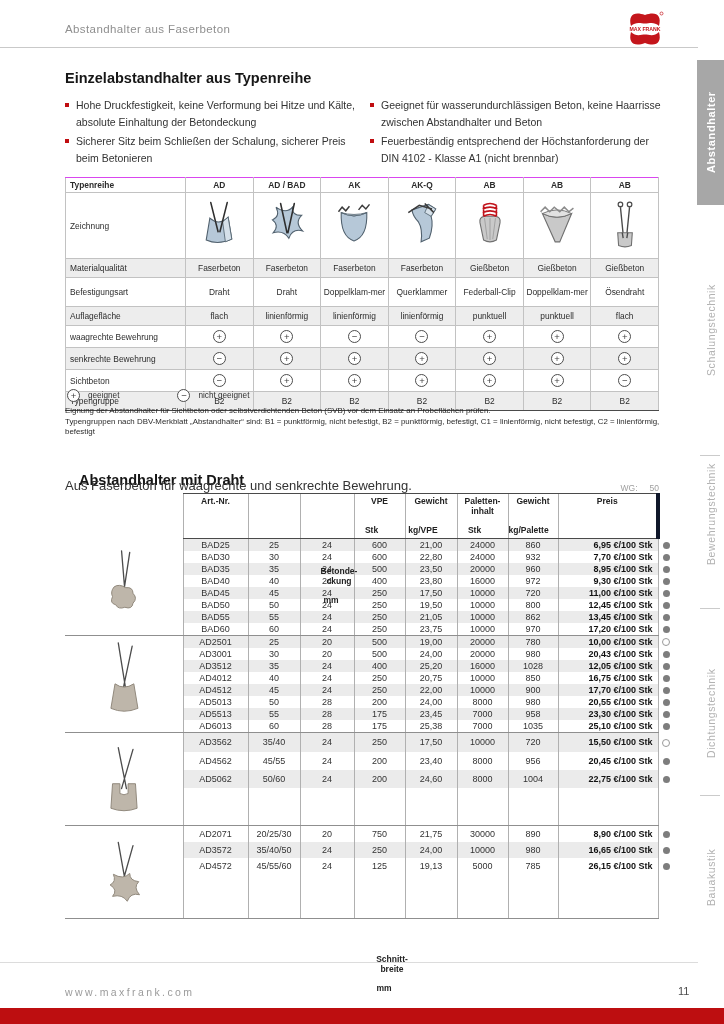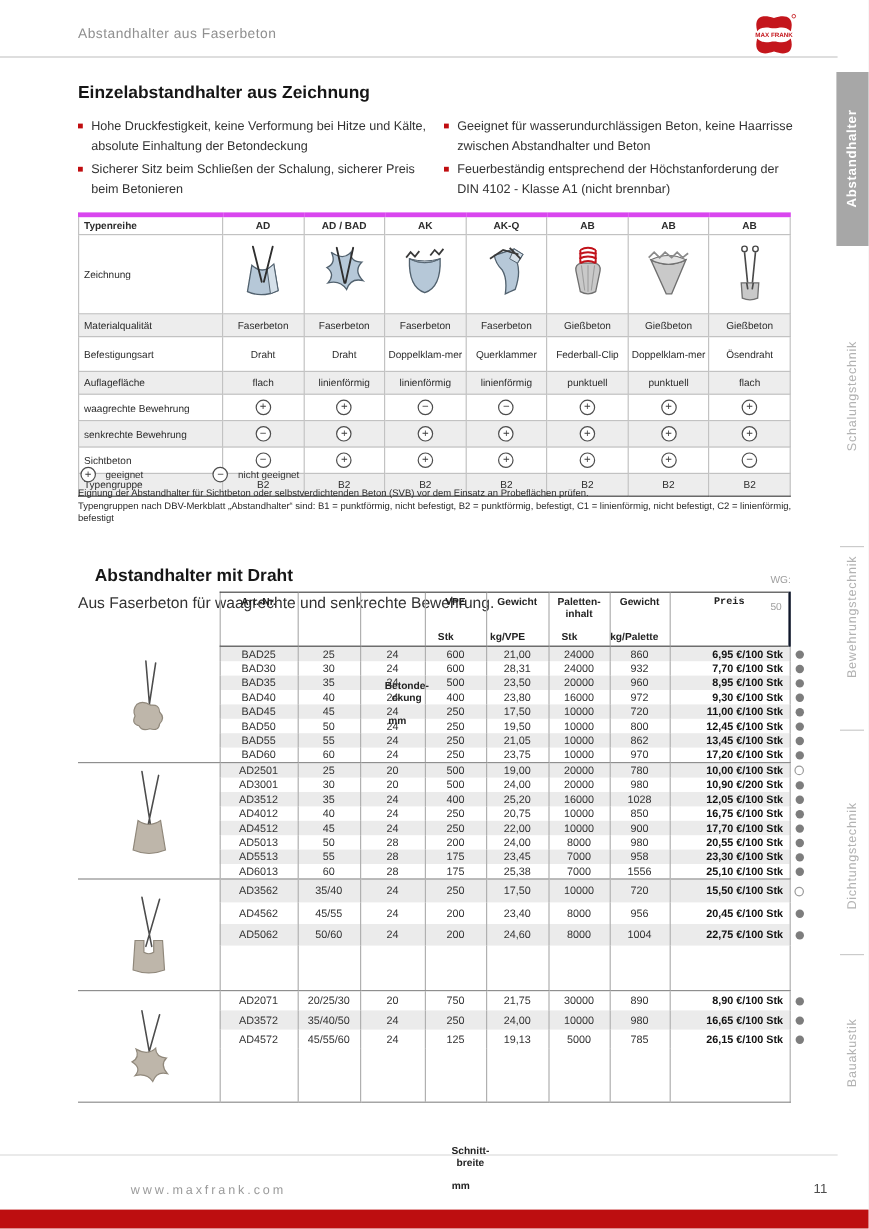--- a/index.html
+++ b/index.html
@@ -13,34 +13,34 @@
   .footer-rule{position:absolute;left:0;top:962px;width:698px;height:1px;background:#dcdcdc;}
 
   
   .vtab{position:absolute;left:697px;width:27px;height:145px;display:flex;align-items:center;justify-content:center;
         writing-mode:vertical-rl;transform:rotate(180deg);font-size:10.5px;color:#b2b2b2;letter-spacing:.6px;cursor:default;}
   .vtab.active{background:#a7a7a7;color:#fff;font-weight:bold;font-size:11px;}
   .tab0{top:60px;} .tab1{top:258px;} .tab2{top:442px;} .tab3{top:641px;} .tab4{top:805px;}
   .sdiv{position:absolute;left:700px;width:20px;height:1px;background:#cbcbcb;}
   .sdiv1{top:455px;} .sdiv2{top:608px;} .sdiv3{top:795px;}
   .page-num{position:absolute;left:678px;top:985px;width:22px;text-align:left;font-size:11px;color:#4d4d4d;}
-  .footer-url{position:absolute;left:65px;top:986px;font-size:10.5px;color:#9b9b9b;letter-spacing:2.4px;margin-left:44px;}
+  .footer-url{position:absolute;left:65px;top:986px;font-size:10.5px;color:#9b9b9b;letter-spacing:2.4px;}
   .red-bar{position:absolute;left:0;top:1008px;width:724px;height:16px;background:#bd0e10;}
 
   
   .h1{position:absolute;left:65px;top:70px;margin:0;font-size:14.5px;font-weight:bold;color:#161616;}
   .bullets{position:absolute;left:65px;top:97px;width:596px;display:flex;gap:14px;}
   .bcol{width:291px;}
   .bullet{display:flex;gap:7px;margin-bottom:2px;font-size:10.5px;line-height:1.62;color:#333;}
   .bmark{flex:none;width:4px;height:4px;background:#c00d10;margin-top:6px;}
 
   
   .ttable{position:absolute;left:65px;top:177px;width:594px;border-collapse:collapse;table-layout:fixed;}
   .ttable th,.ttable td{border:1px solid #c2c2c2;font-size:8.4px;text-align:center;padding:1px 1px;color:#2c2c2c;vertical-align:middle;}
-  .ttable tr:first-child th{border-top:4px solid #d946ef;}
+  .ttable tr:first-child th{border-top:1px solid #d946ef;}
   .ttable tr:last-child td{border-bottom:1px solid #4a4a4a;}
   .ttable .lab{text-align:left;padding-left:4px;}
   .ttable .rhead th{height:12px;font-weight:bold;}
   .ttable .rz td{height:63px;}
   .ttable .r16 td{height:16px;}
   .ttable .rbef td{height:26px;}
   .ttable .rsym td{height:19px;}
   .ttable tr.shade td{background:#ededed;}
   .sym{display:inline-flex;align-items:center;justify-content:center;width:11px;height:11px;
        border:1px solid #4d4d4d;border-radius:50%;font-size:9.5px;line-height:1;color:#3d3d3d;background:#fff;}
@@ -48,27 +48,27 @@
   
   .legend{position:absolute;left:67px;top:389px;display:flex;gap:58px;font-size:8.2px;color:#333;align-items:center;}
   .litem{display:inline-flex;align-items:center;gap:8px;}
   .notes{position:absolute;left:65px;top:406px;width:596px;font-size:7.9px;line-height:1.34;color:#2a2a2a;}
   .notes p{margin:0;}
 
   
   .h2{position:absolute;left:65px;top:458px;margin:14px;font-size:14.5px;font-weight:bold;color:#161616;}
   .subrow{position:absolute;left:65px;top:478px;width:594px;display:flex;justify-content:space-between;align-items:flex-end;}
   .subtitle{font-size:13px;color:#333;}
-  .wg{font-size:8.5px;color:#9e9e9e;display:inline-flex;gap:12px;flex-direction:column;}
+  .wg{font-size:8.5px;color:#9e9e9e;display:inline-flex;gap:12px;}
 
   
   .ptable{position:absolute;left:65px;top:493px;width:609px;border-collapse:collapse;table-layout:fixed;}
   .ptable th{border-top:1px solid #4a4a4a;border-bottom:1px solid #4a4a4a;border-left:1px solid #b0b0b0;
              font-size:8.5px;font-weight:bold;color:#222;vertical-align:top;height:40px;padding:2px 1px;position:relative;text-align:center;}
-  .ptable th.h7{border-right:2px solid #0f172a;font-family:Liberation Mono, monospace;}
+  .ptable th.h7{border-right:4px solid #0f172a;}
   .ptable .hu{position:absolute;bottom:3px;left:0;right:16px;text-align:center;}
   .ptable td{font-size:9px;color:#333;text-align:center;height:12px;padding:0 3px;}
   .ptable td.dc{border-left:1px solid #b0b0b0;}
   .ptable td.c-price{border-right:1px solid #b0b0b0;text-align:right;font-weight:bold;color:#121212;padding-right:5px;}
   .ptable td.sh{background:#ebebeb;}
   .ptable td.gb,.ptable .photocell.gb{border-bottom:1px solid #8f8f8f;}
   .photocell{vertical-align:middle;text-align:center;}
   .photo-head,.c-dot{border:none;}
   .c-dot{padding:0 0 0 4px;text-align:center;}
   .fillA td{height:24px;} .fillB td{height:33px;}
@@ -110,21 +110,21 @@
 
   <div class="vtab active tab0">Abstandhalter</div>
   <div class="vtab tab1">Schalungstechnik</div>
   <div class="sdiv sdiv1"></div>
   <div class="vtab tab2">Bewehrungstechnik</div>
   <div class="sdiv sdiv2"></div>
   <div class="vtab tab3">Dichtungstechnik</div>
   <div class="sdiv sdiv3"></div>
   <div class="vtab tab4">Bauakustik</div>
 
-  <h1 class="h1">Einzelabstandhalter aus Zeichnung</h1>
+  <h1 class="h1">Einzelabstandhalter aus Typenreihe</h1>
   <div class="bullets">
     <div class="bcol">
         <div class="bullet">
           <span class="bmark"></span>
           <span class="btext">Hohe Druckfestigkeit, keine Verformung bei Hitze und Kälte, absolute Einhaltung der Betondeckung</span>
         </div>
         <div class="bullet">
           <span class="bmark"></span>
           <span class="btext">Sicherer Sitz beim Schließen der Schalung, sicherer Preis beim Betonieren</span>
         </div>
@@ -366,21 +366,21 @@
           <td class="dc sh c-num">24000</td>
           <td class="dc sh c-num">860</td>
           <td class="dc sh c-price">6,95 €/100 Stk</td>
           <td class="c-dot"><span class="dot filled"></span></td>
         </tr>
         <tr>
           <td class="dc c-art">BAD30</td>
           <td class="dc c-num">30</td>
           <td class="dc c-num">24</td>
           <td class="dc c-num">600</td>
-          <td class="dc c-num">28,31</td>
+          <td class="dc c-num">22,80</td>
           <td class="dc c-num">24000</td>
           <td class="dc c-num">932</td>
           <td class="dc c-price">7,70 €/100 Stk</td>
           <td class="c-dot"><span class="dot filled"></span></td>
         </tr>
         <tr>
           <td class="dc sh c-art">BAD35</td>
           <td class="dc sh c-num">35</td>
           <td class="dc sh c-num">24</td>
           <td class="dc sh c-num">500</td>
@@ -463,21 +463,21 @@
           <td class="c-dot"><span class="dot open"></span></td>
         </tr>
         <tr>
           <td class="dc c-art">AD3001</td>
           <td class="dc c-num">30</td>
           <td class="dc c-num">20</td>
           <td class="dc c-num">500</td>
           <td class="dc c-num">24,00</td>
           <td class="dc c-num">20000</td>
           <td class="dc c-num">980</td>
-          <td class="dc c-price">10,90 €/200 Stk</td>
+          <td class="dc c-price">20,43 €/100 Stk</td>
           <td class="c-dot"><span class="dot filled"></span></td>
         </tr>
         <tr>
           <td class="dc sh c-art">AD3512</td>
           <td class="dc sh c-num">35</td>
           <td class="dc sh c-num">24</td>
           <td class="dc sh c-num">400</td>
           <td class="dc sh c-num">25,20</td>
           <td class="dc sh c-num">16000</td>
           <td class="dc sh c-num">1028</td>
@@ -528,21 +528,21 @@
           <td class="dc sh c-price">23,30 €/100 Stk</td>
           <td class="c-dot"><span class="dot filled"></span></td>
         </tr>
         <tr>
           <td class="dc gb c-art">AD6013</td>
           <td class="dc gb c-num">60</td>
           <td class="dc gb c-num">28</td>
           <td class="dc gb c-num">175</td>
           <td class="dc gb c-num">25,38</td>
           <td class="dc gb c-num">7000</td>
-          <td class="dc gb c-num">1556</td>
+          <td class="dc gb c-num">1035</td>
           <td class="dc gb c-price">25,10 €/100 Stk</td>
           <td class="c-dot"><span class="dot filled"></span></td>
         </tr>
       </tbody>
       <tbody>
         <tr>
           <td class="photocell gb" rowspan="4"><svg viewBox="0 0 90 110" width="74" height="90">
               <path class="pwire" d="M38 18 L48 68 M56 20 L42 68"></path>
               <path class="pblk" d="M31 62 L40 62 L40 74 Q45 77 50 74 L50 62 L59 62 L61 92 Q45 98 29 92 Z"></path>
             </svg></td>

